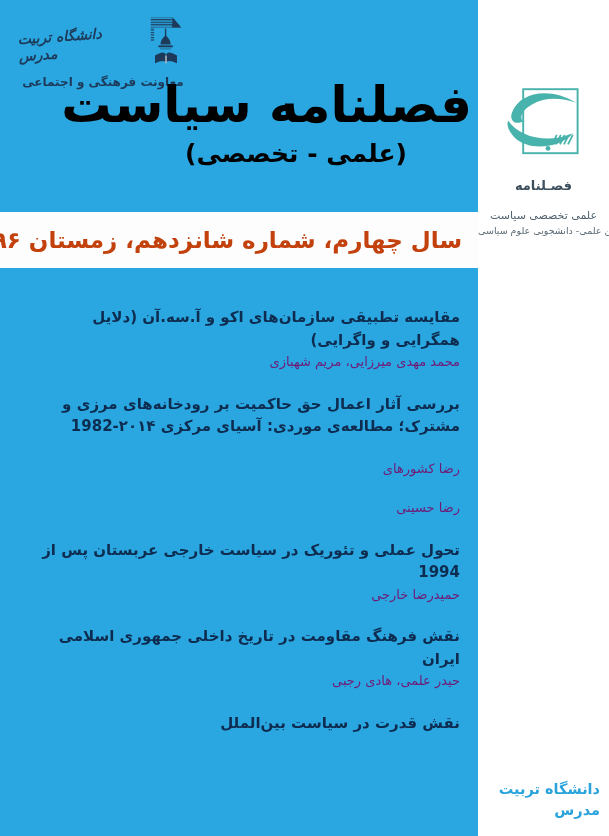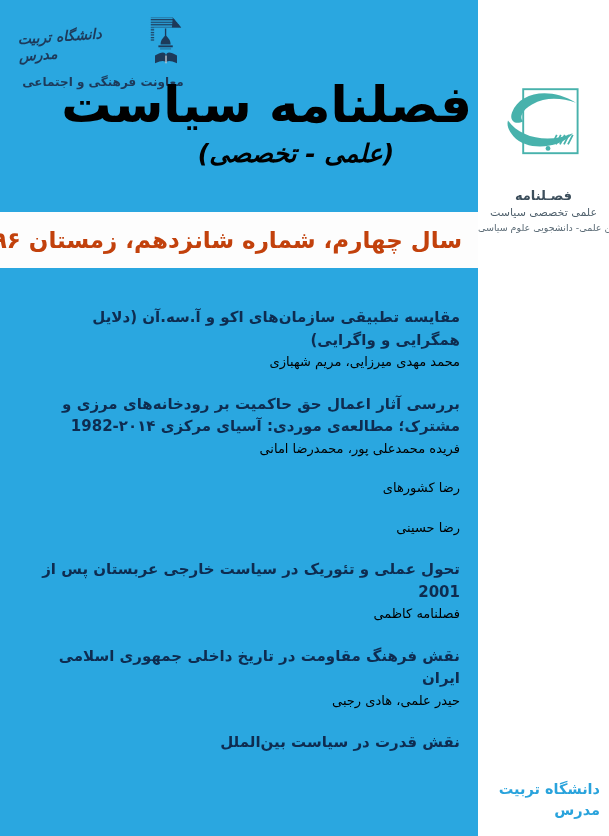--- a/index.html
+++ b/index.html
@@ -14,42 +14,42 @@
   
   .uni-logo { position:absolute; top:16px; left:18px; width:170px; color:#1d3a5a; direction:rtl; }
   .uni-logo-row { display:flex; flex-direction:row; align-items:center; justify-content:flex-start; }
   .uni-emblem { flex:0 0 auto; margin-left:4px; }
   .uni-name { font-size:14px; font-weight:bold; font-style:italic; color:#1d3a5a; text-align:left; line-height:1.2; transform:rotate(-4deg); }
   .uni-dept { font-size:12px; font-weight:bold; color:#1d3a5a; text-align:center; margin-top:3px; letter-spacing:0.5px; }
 
   
   .header { position:absolute; top:74px; left:120px; width:352px; text-align:center; direction:rtl; color:#000000; }
   .journal-title { font-size:50px; font-weight:bold; line-height:1.25; white-space:nowrap; }
-  .journal-subtitle { font-size:25px; font-weight:bold; margin-top:2px;font-style:italic; }
+  .journal-subtitle { font-size:25px; font-weight:bold; margin-top:2px; }
 
   
   .issue-band {
     position:absolute; top:212px; left:0; width:478px; height:56px; background:#fdfdfd;
     direction:rtl; display:flex; align-items:center; justify-content:space-between;
     padding:0 16px 0 52px; box-sizing:border-box;
   }
   .issue-info { font-size:23px; font-weight:bold; color:#c2410c; white-space:nowrap; }
   .license { font-size:15px; color:#14202c; white-space:nowrap; }
 
   
   .articles { position:absolute; top:306px; left:18px; width:442px; direction:rtl; text-align:right; }
   .article { margin-bottom:22px;margin-left:16px; }
   .article-title { font-size:15px; font-weight:bold; color:#0e2c50; line-height:1.5; }
-  .article-authors { font-size:13px; color:#000000; margin-top:2px; line-height:1.35; }
+  .article-authors { font-size:13px; color:#701a75; margin-top:2px; line-height:1.35; }
 
   
   .sidebar-top { position:absolute; top:84px; left:0; width:131px; text-align:center; }
   .sb-logo { display:block; margin:0 auto; }
-  .sb-name { font-size:13px; font-weight:bold; color:#3d4f5c; margin-top:12px; }
-  .sb-sub1 { font-size:11px; color:#51626e; margin-top:3px; }
+  .sb-name { font-size:13px; font-weight:bold; color:#3d4f5c; margin-top:2px; }
+  .sb-sub1 { font-size:11px; color:#51626e; margin-top:16px; }
   .sb-sub2 { font-size:9.5px; color:#5a6a75; margin-top:3px; white-space:nowrap; }
   .sidebar-footer {
     position:absolute; bottom:14px; left:2px; right:9px; direction:rtl; text-align:right;
     color:#29a3dc; font-weight:bold; font-size:14.5px; line-height:1.5;
   }
 </style>
 </head>
 <body>
 
 <div class="page">
@@ -92,34 +92,33 @@
     </div>
 
     <div class="articles">
   <div class="article">
     <div class="article-title">مقایسه تطبیقی سازمان‌های اکو و آ.سه.آن (دلایل همگرایی و واگرایی)</div>
     <div class="article-authors">محمد مهدی میرزایی، مریم شهبازی</div>
   </div>
 
   <div class="article">
     <div class="article-title">بررسی آثار اعمال حق حاکمیت بر رودخانه‌های مرزی و مشترک؛ مطالعه‌ی موردی: آسیای مرکزی ۲۰۱۴-1982</div>
-    <div class="article-authors">فریده محمدعلی پور، محمدرضا امانی</div>
   </div>
 
   <div class="article">
     <div class="article-authors">رضا کشورهای</div>
   </div>
 
   <div class="article">
     <div class="article-authors">رضا حسینی</div>
   </div>
 
   <div class="article">
-    <div class="article-title">تحول عملی و تئوریک در سیاست خارجی عربستان پس از 2001</div>
-    <div class="article-authors">فصلنامه کاظمی</div>
+    <div class="article-title">تحول عملی و تئوریک در سیاست خارجی عربستان پس از 1994</div>
+    <div class="article-authors">حمیدرضا خارجی</div>
   </div>
 
   <div class="article">
     <div class="article-title">نقش فرهنگ مقاومت در تاریخ داخلی جمهوری اسلامی ایران</div>
     <div class="article-authors">حیدر علمی، هادی رجبی</div>
   </div>
 
   <div class="article">
     <div class="article-title">نقش قدرت در سیاست بین‌الملل</div>
 

